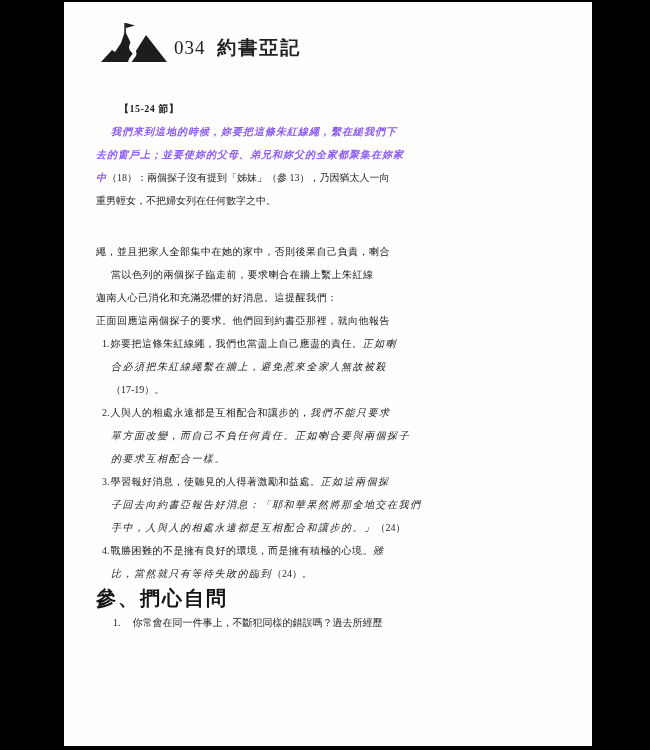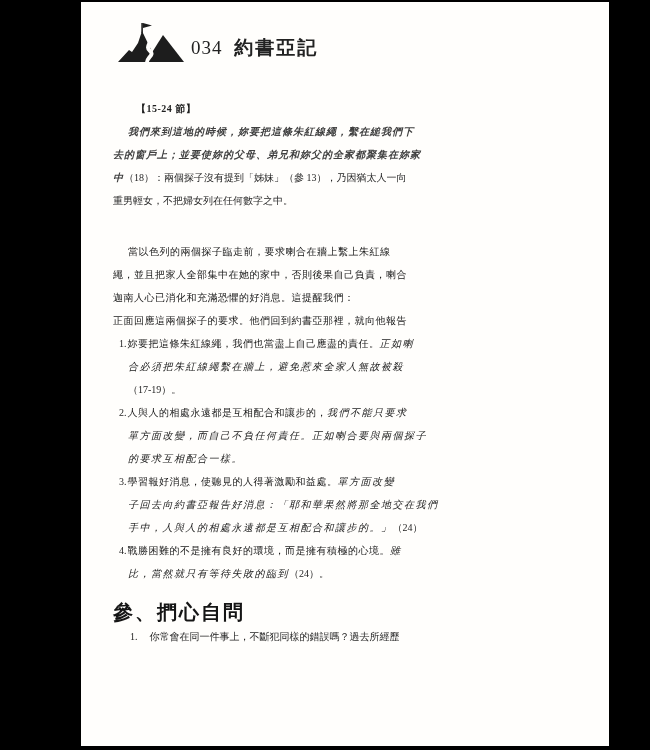--- a/index.html
+++ b/index.html
@@ -1,42 +1,42 @@
 <!DOCTYPE html>
 <html><head>
 <meta charset="utf-8">
 <style>
   html,body{margin:0;padding:0;}
   body{background:#000;width:650px;height:750px;overflow:hidden;}
   .canvas{position:relative;width:650px;height:750px;background:#000;}
-  .page{position:absolute;left:81px;top:2px;width:528px;height:744px;background:#fffefc;color:#1f1f1f;
+  .page{position:absolute;left:64px;top:2px;width:528px;height:744px;background:#fffefc;color:#1f1f1f;
         font-family:"Liberation Serif","DejaVu Serif",serif;}
   
   .header{position:absolute;left:36px;top:20px;height:42px;display:flex;align-items:flex-end;}
   .icon-mtn{display:block;width:68px;height:42px;}
   .htext{margin-left:6px;margin-bottom:6px;font-size:19px;line-height:20px;white-space:nowrap;color:#222;}
   .hnum{font-family:"Liberation Serif","DejaVu Serif",serif;letter-spacing:1px;}
   .hbook{font-weight:600;margin-left:7px;letter-spacing:2px;}
   
   .content{position:absolute;left:32px;top:95px;width:448px;}
   .line{line-height:23px;font-size:10px;white-space:nowrap;}
   .marker{font-weight:bold;padding-left:23px;letter-spacing:0.5px;}
   .para .line.indent{padding-left:15px;}
   .para2{margin-top:28px;}
   .ming{font-family:"Liberation Serif","DejaVu Serif",serif;}
   .hei{font-family:"Liberation Sans","DejaVu Sans",sans-serif;font-weight:500;letter-spacing:0.5px;color:#191919;}
   .kai{font-family:"Liberation Serif","DejaVu Serif",serif;font-style:italic;letter-spacing:1.5px;color:#222;}
-  .kaib{font-family:"Liberation Serif","DejaVu Serif",serif;font-style:italic;font-weight:bold;letter-spacing:1px;color:#404040;}
+  .kaib{font-family:"Liberation Serif","DejaVu Serif",serif;font-style:italic;font-weight:bold;letter-spacing:1px;color:#8b5cf6;}
   
   .pt .line.first{padding-left:6px;}
   .pt .line.cont{padding-left:15px;}
   .pt .num{font-family:"Liberation Serif","DejaVu Serif",serif;font-style:normal;font-weight:normal;
            letter-spacing:0;margin-right:1px;color:#1f1f1f;}
   
-  .sec-heading{margin-top:14px;font-size:20px;line-height:26px;font-weight:bold;letter-spacing:2px;color:#151515;}
+  .sec-heading{margin-top:0;font-size:20px;line-height:26px;font-weight:bold;letter-spacing:2px;color:#151515;}
   .question{padding-left:17px;}
   .question .num{margin-right:12px;}
 </style>
 </head>
 <body>
 
 <div class="canvas">
   <div class="page">
 
     <div class="header">
@@ -58,40 +58,40 @@
       <div class="line marker ming">【15-24 節】</div>
 
       <div class="para">
         <div class="line indent"><span class="kaib">我們來到這地的時候，妳要把這條朱紅線繩，繫在縋我們下</span></div>
         <div class="line"><span class="kaib">去的窗戶上；並要使妳的父母、弟兄和妳父的全家都聚集在妳家</span></div>
         <div class="line"><span class="kaib">中</span><span class="ming">（18）：兩個探子沒有提到「姊妹」（參 13），乃因猶太人一向</span></div>
         <div class="line"><span class="ming">重男輕女，不把婦女列在任何數字之中。</span></div>
       </div>
 
       <div class="para para2">
+        <div class="line"><span class="hei">繩，並且把家人全部集中在她的家中，否則後果自己負責，喇合</span></div>
         <div class="line indent"><span class="hei">當以色列的兩個探子臨走前，要求喇合在牆上繫上朱紅線</span></div>
-        <div class="line"><span class="hei">繩，並且把家人全部集中在她的家中，否則後果自己負責，喇合</span></div>
         <div class="line"><span class="hei">迦南人心已消化和充滿恐懼的好消息。這提醒我們：</span></div>
         <div class="line"><span class="hei">正面回應這兩個探子的要求。他們回到約書亞那裡，就向他報告</span></div>
       </div>
 
       <div class="pt">
         <div class="line first"><span class="num">1.</span><span class="hei">妳要把這條朱紅線繩，我們也當盡上自己應盡的責任。</span><span class="kai">正如喇</span></div>
         <div class="line cont"><span class="kai">合必須把朱紅線繩繫在牆上，避免惹來全家人無故被殺</span></div>
         <div class="line cont"><span class="ming">（17-19）。</span></div>
       </div>
 
       <div class="pt">
         <div class="line first"><span class="num">2.</span><span class="hei">人與人的相處永遠都是互相配合和讓步的，</span><span class="kai">我們不能只要求</span></div>
         <div class="line cont"><span class="kai">單方面改變，而自己不負任何責任。正如喇合要與兩個探子</span></div>
         <div class="line cont"><span class="kai">的要求互相配合一樣。</span></div>
       </div>
 
       <div class="pt">
-        <div class="line first"><span class="num">3.</span><span class="hei">學習報好消息，使聽見的人得著激勵和益處。</span><span class="kai">單方面改變</span></div>
+        <div class="line first"><span class="num">3.</span><span class="hei">學習報好消息，使聽見的人得著激勵和益處。</span><span class="kai">正如這兩個探</span></div>
         <div class="line cont"><span class="kai">子回去向約書亞報告好消息：「耶和華果然將那全地交在我們</span></div>
         <div class="line cont"><span class="kai">手中，人與人的相處永遠都是互相配合和讓步的。」</span><span class="ming">（24）</span></div>
       </div>
 
       <div class="pt">
         <div class="line first"><span class="num">4.</span><span class="hei">戰勝困難的不是擁有良好的環境，而是擁有積極的心境。</span><span class="kai">雖</span></div>
         <div class="line cont"><span class="kai">比，當然就只有等待失敗的臨到</span><span class="ming">（24）。</span></div>
       </div>
 
       <div class="sec-heading">參、捫心自問</div>

